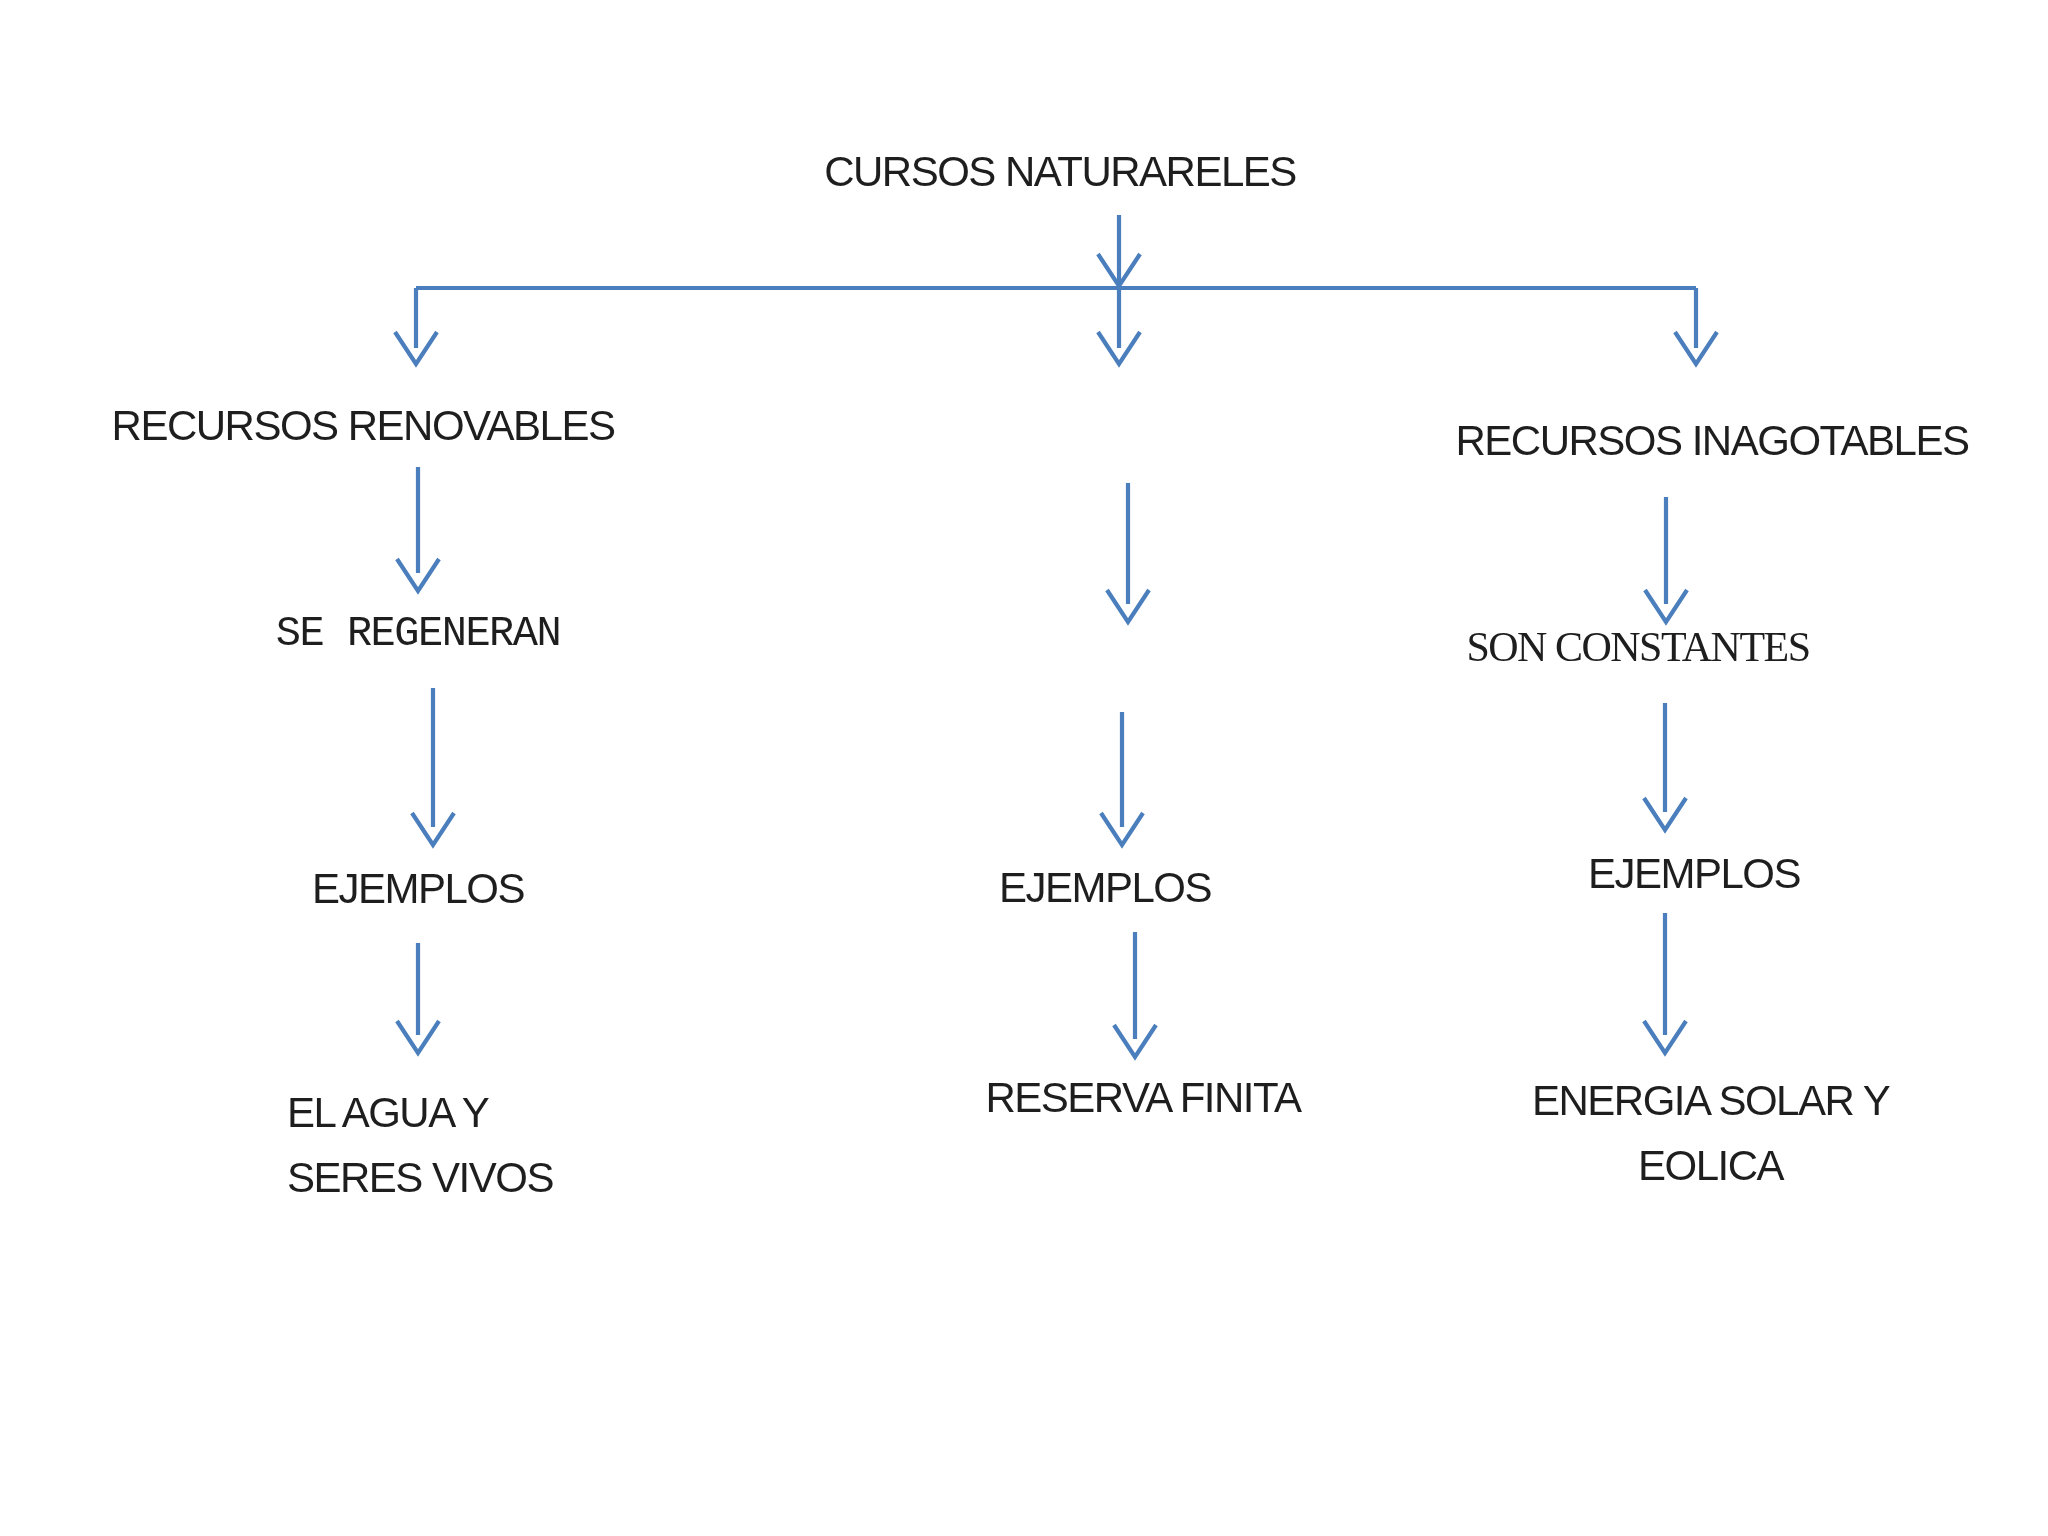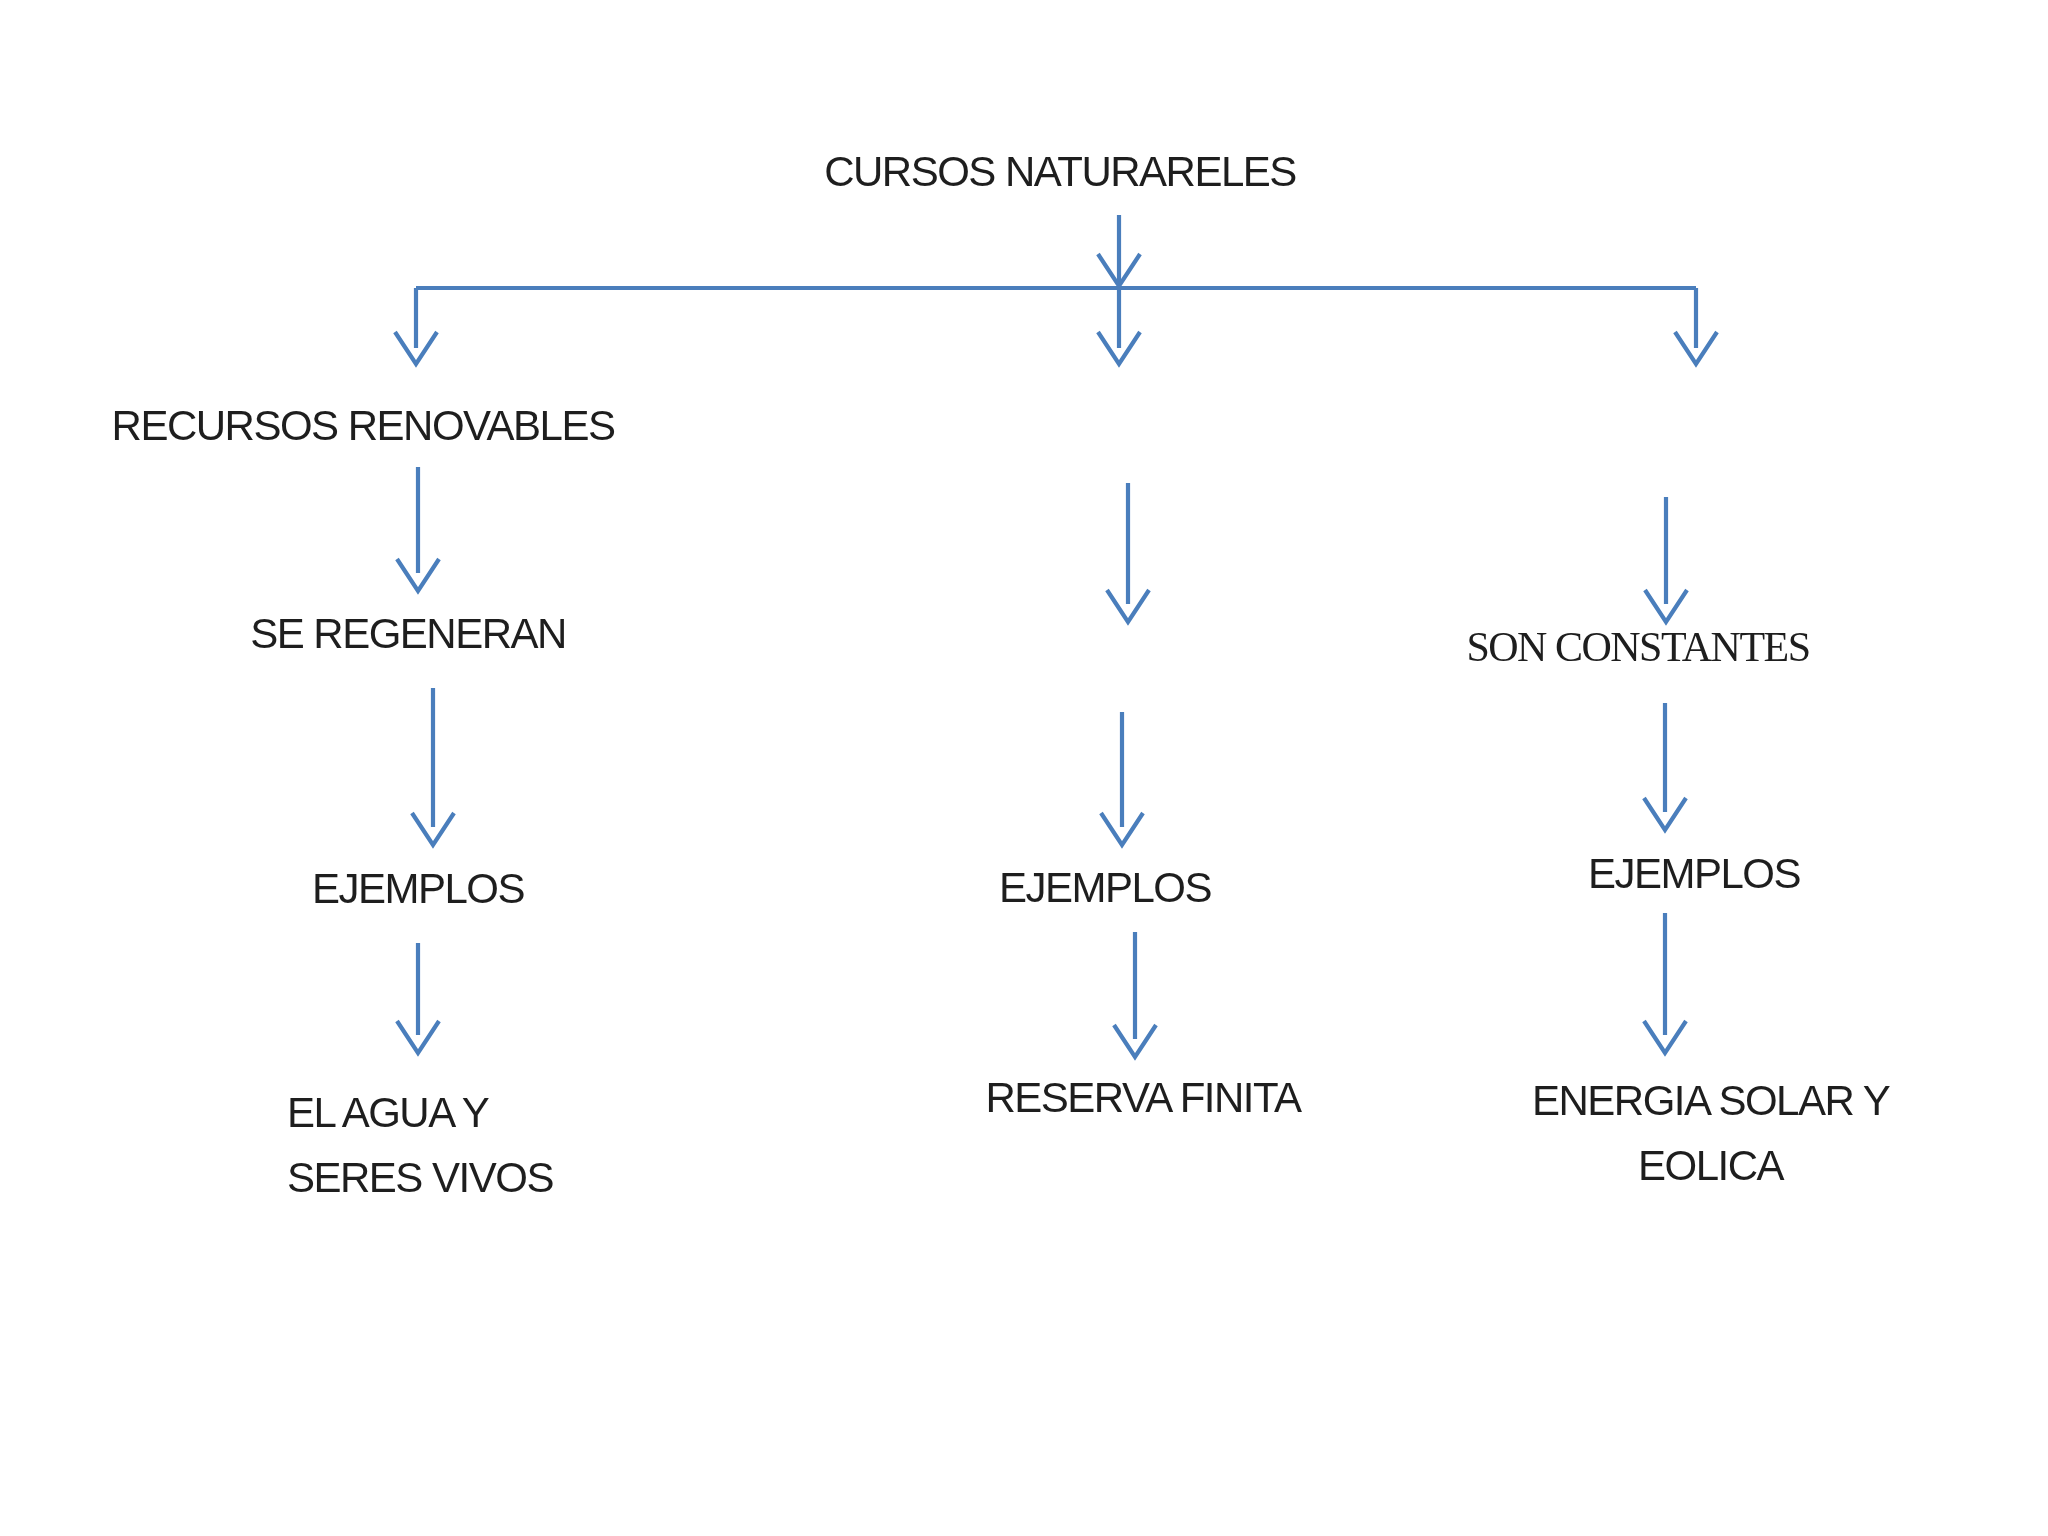--- a/index.html
+++ b/index.html
@@ -118,22 +118,23 @@
     </g>
     <g>
       <line x1="1665" y1="913" x2="1665" y2="1035"></line>
       <polyline points="1644,1021 1665,1053 1686,1021"></polyline>
     </g>
   </svg>
 
   <div class="label centered" style="left:1060px; top:172px;">CURSOS NATURARELES</div>
 
   <div class="label centered" style="left:363px; top:426px;">RECURSOS RENOVABLES</div>
+  <div class="label centered" style="left:1712px; top:441px;">RECURSOS INAGOTABLES</div>
 
-  <div class="label centered" style="left:408px; top:634px;">SE REGENERAN</div>
+  <div class="label centered" style="left:418px; top:634px;font-family:Liberation Mono, monospace;">SE REGENERAN</div>
   <div class="label centered" style="left:1638px; top:647px;font-family:Liberation Serif, serif;">SON CONSTANTES</div>
 
   <div class="label centered" style="left:418px; top:889px;">EJEMPLOS</div>
   <div class="label centered" style="left:1105px; top:888px;">EJEMPLOS</div>
   <div class="label centered" style="left:1694px; top:874px;">EJEMPLOS</div>
 
   <div class="label block" style="left:287px; top:1080px;">
     <div>EL AGUA Y</div>
     <div>SERES VIVOS</div>
   </div>

